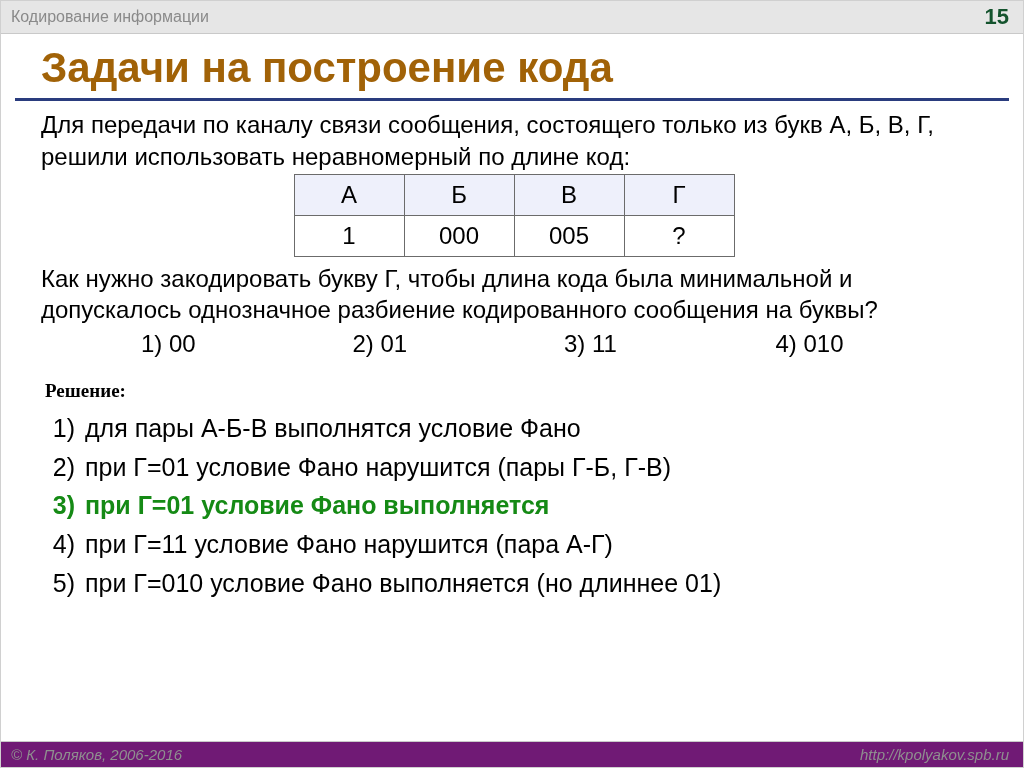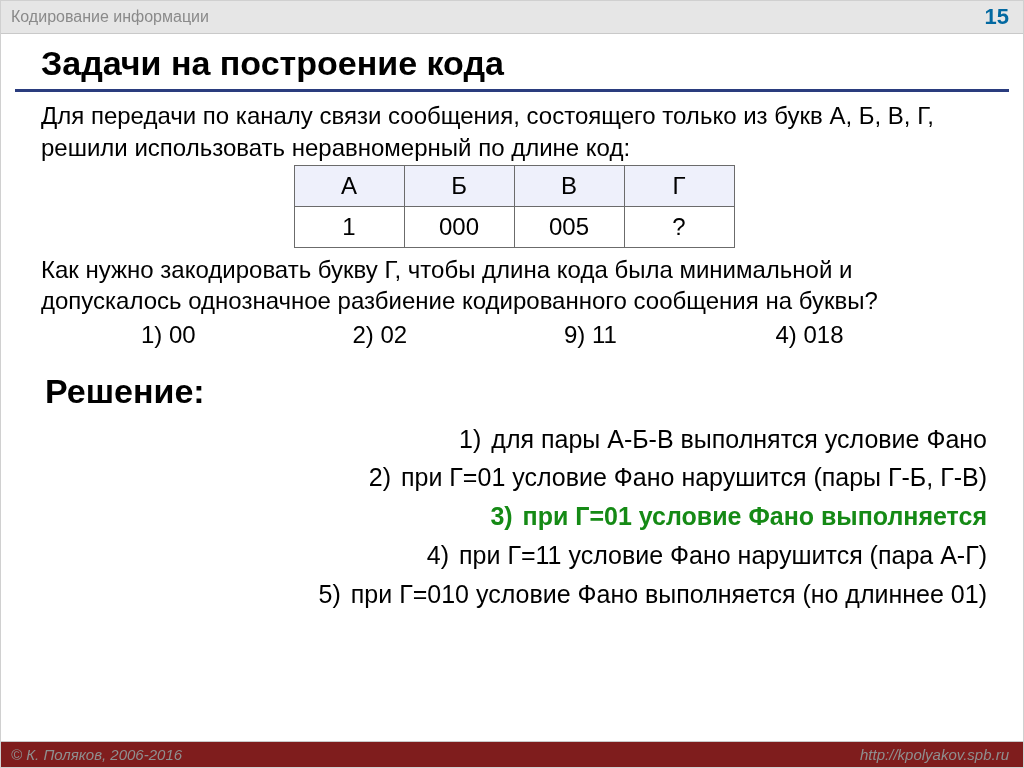--- a/index.html
+++ b/index.html
@@ -1,55 +1,55 @@
 <!DOCTYPE html>
 <html><head>
 <meta charset="utf-8">
 <style>
-  * { margin: 0; padding: 0; box-sizing: border-box; justify-content: flex-end; }
+  * { margin: 0; padding: 0; box-sizing: border-box; }
   html, body { width: 1024px; height: 768px; font-family: Arial, Helvetica, sans-serif; }
   .slide {
     width: 1024px; height: 768px;
     background: #fff;
     border: 1px solid #d0d0d0;
     position: relative;
     display: flex; flex-direction: column;
   }
   .topbar {
     background: #e6e6e6;
     border-bottom: 1px solid #c9c9c9;
     padding: 3px 14px 3px 10px;
     display: flex; align-items: center; justify-content: space-between;
     font-size: 16px; color: #8a8a8a;
   }
-  .pagenum { font-size: 22px; font-weight: bold; color: #0369a1; }
+  .pagenum { font-size: 22px; font-weight: bold; color: #14532d; }
   .title {
-    font-size: 34px; font-weight: bold;
+    font-size: 42px; font-weight: bold;
     padding: 10px 28px 4px 40px;
-    color: #000000;
+    color: #a16207;
   }
   .rule { border: 0; border-top: 3px solid #2a3c7e; margin: 2px 14px 8px 14px; }
   .body { flex: 1; padding: 0 36px 7px 40px; font-size: 24px; color: #000; line-height: 1.32; }
   .para { margin-bottom: 2px; }
   .codetable { margin: 2px auto 6px auto; border-collapse: collapse; }
   .codetable td {
     border: 1px solid #6b6b6b;
     width: 110px; text-align: center;
     font-size: 24px; padding: 4px 0;
   }
   .codetable tr.hdr td { background: #eef0fb; }
   .answers { display: flex; padding-left: 100px; gap: 0; }
   .answers span { flex: 1; }
-  .sol-head { font-weight: bold; margin-top: 18px; margin-left: 4px; font-size: 34px; }
+  .sol-head { font-weight: bold; margin-top: 18px; margin-left: 4px; font-size: 19px; font-family: Liberation Serif, serif; }
   .steps { list-style: none; margin-top: 6px; }
   .steps li { display: flex; font-size: 25px; line-height: 1.55; }
   .steps li .num { width: 44px; text-align: right; padding-right: 10px; }
   .steps li.correct { color: #158a15; font-weight: bold; }
   .footer {
-    background: #7f1d1d;
+    background: #701a75;
     border-top: 1px solid #c9c9c9;
     padding: 4px 14px 4px 10px;
     display: flex; justify-content: space-between;
     font-size: 15px; color: #8f8f8f; font-style: italic;
   }
 </style>
 </head>
 <body>
 
 <div class="slide">
@@ -78,23 +78,23 @@
         <td>005</td>
         <td>?</td>
       </tr>
     </tbody>
       </table>
 
     <div class="para">Как нужно закодировать букву Г, чтобы длина кода была минимальной и допускалось однозначное разбиение кодированного сообщения на буквы?</div>
 
     <div class="answers">
       <span>1) 00</span>
-      <span>2) 02</span>
-      <span>9) 11</span>
-      <span>4) 018</span>
+      <span>2) 01</span>
+      <span>3) 11</span>
+      <span>4) 010</span>
     </div>
 
     <div class="sol-head"><span>Решение</span>:</div>
     <ul class="steps">
       <li>
         <span class="num">1)</span>
         <span>для пары А-Б-В выполнятся условие Фано</span>
       </li>
       <li>
         <span class="num">2)</span>

